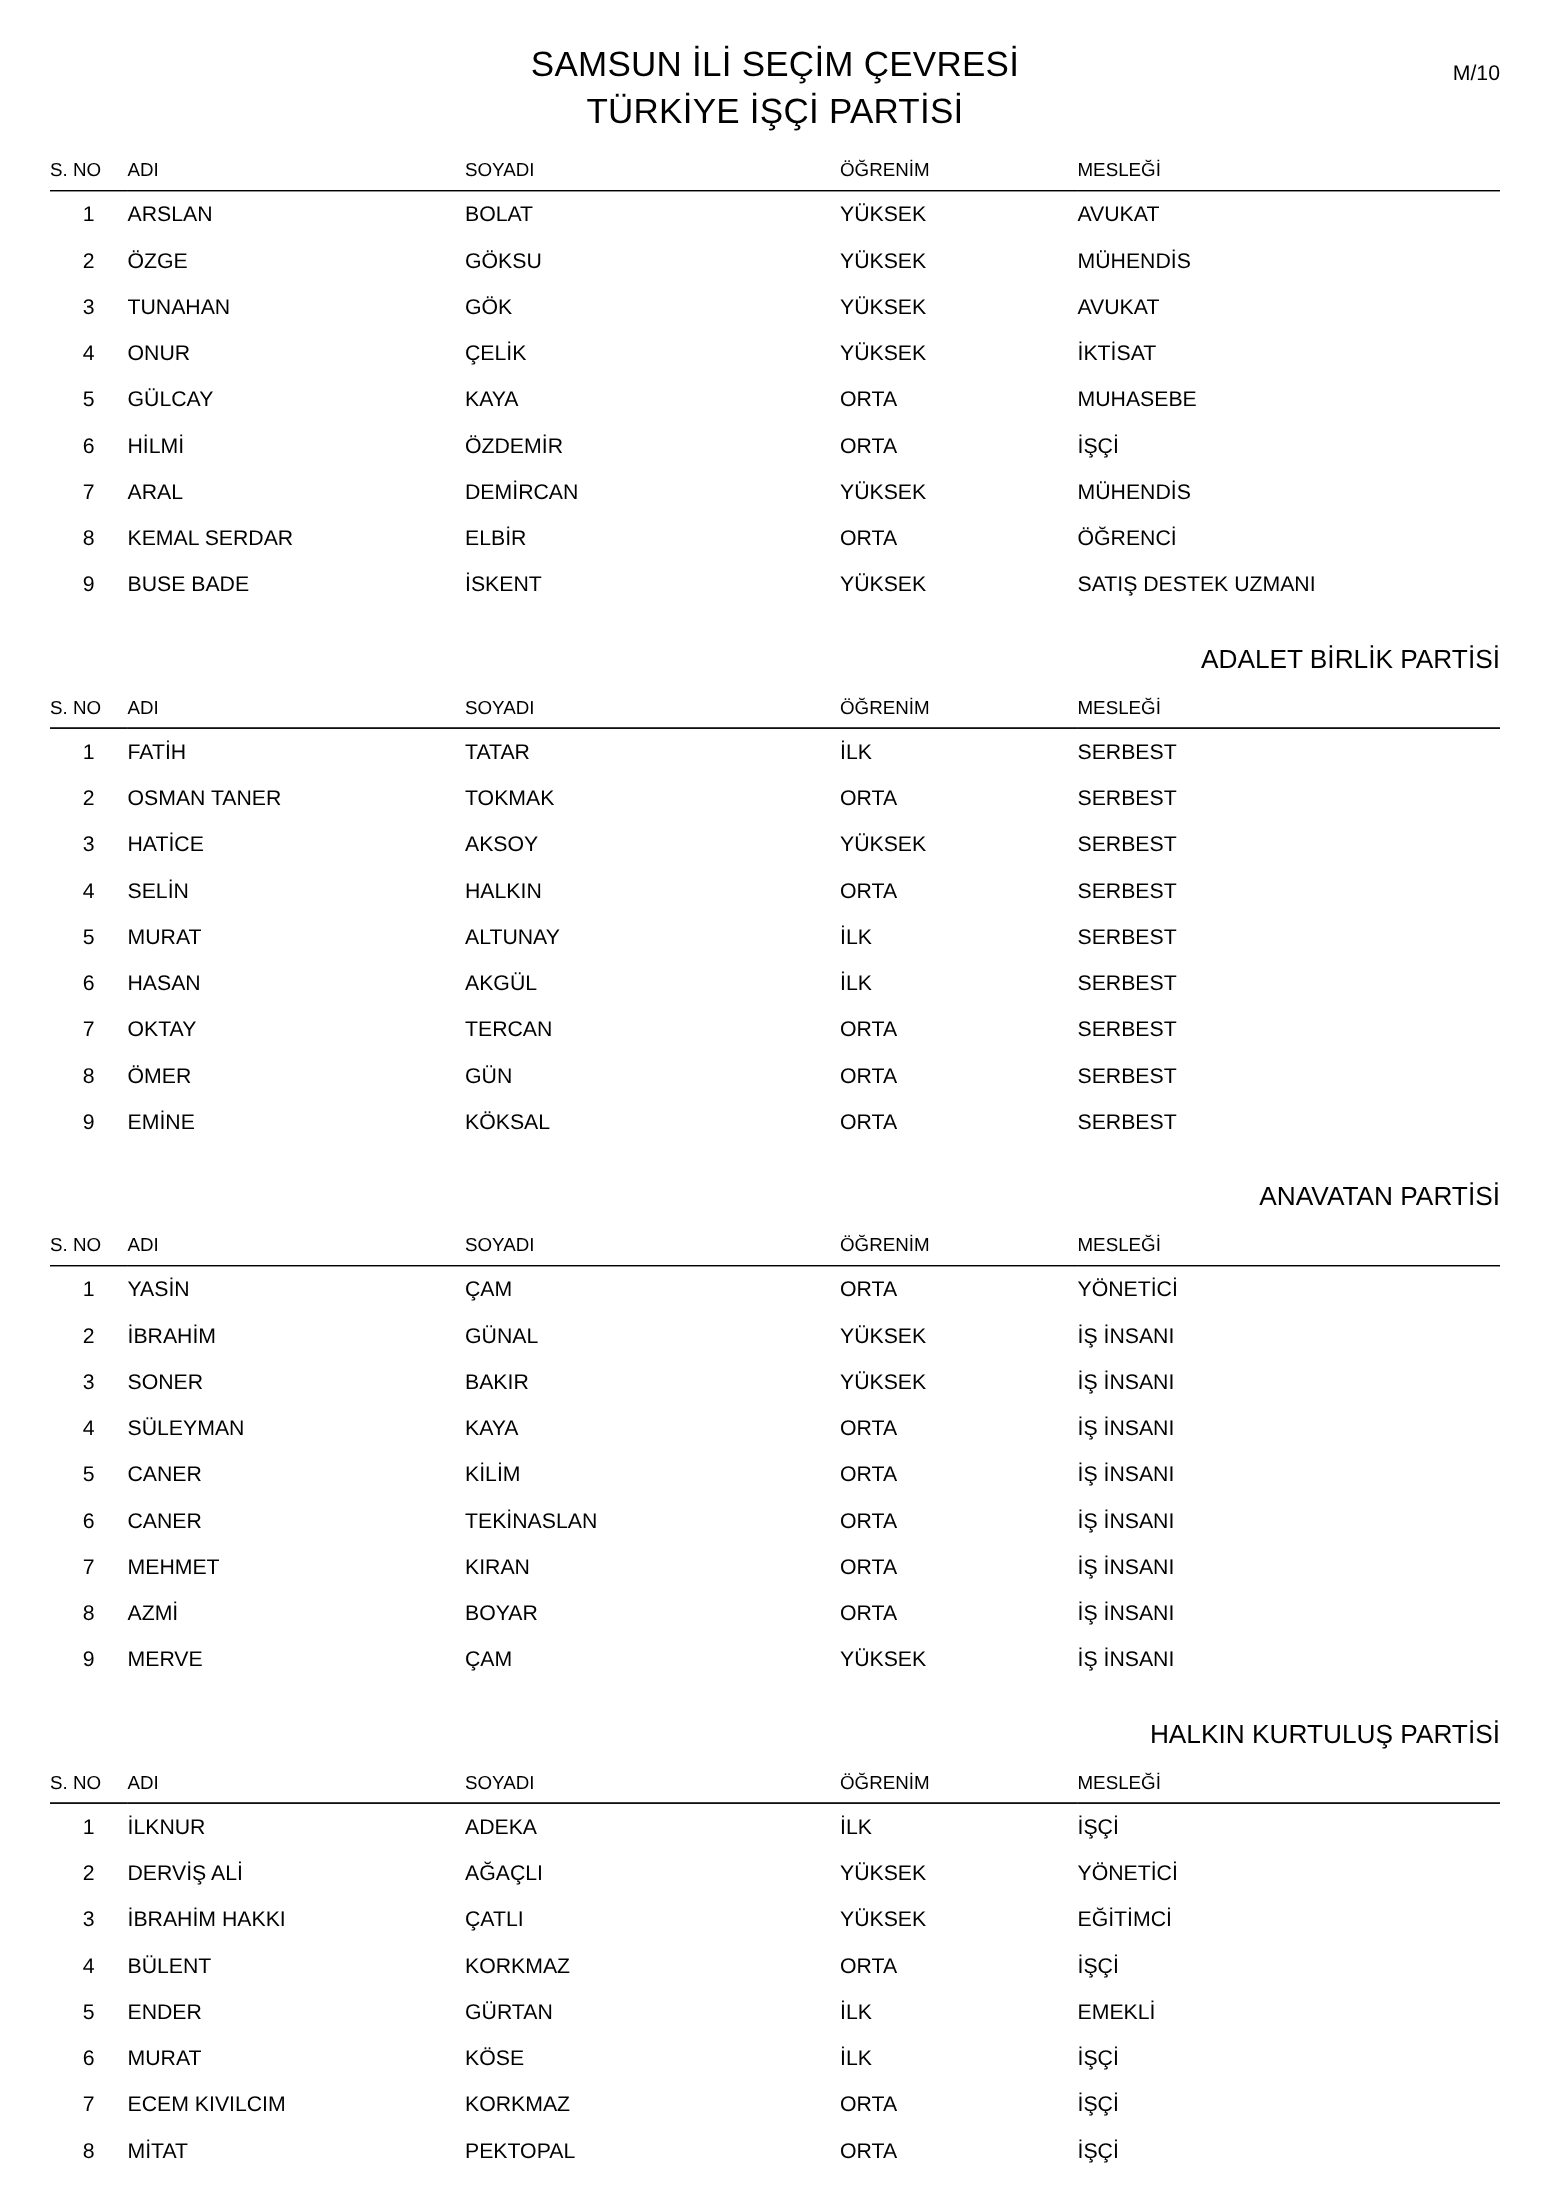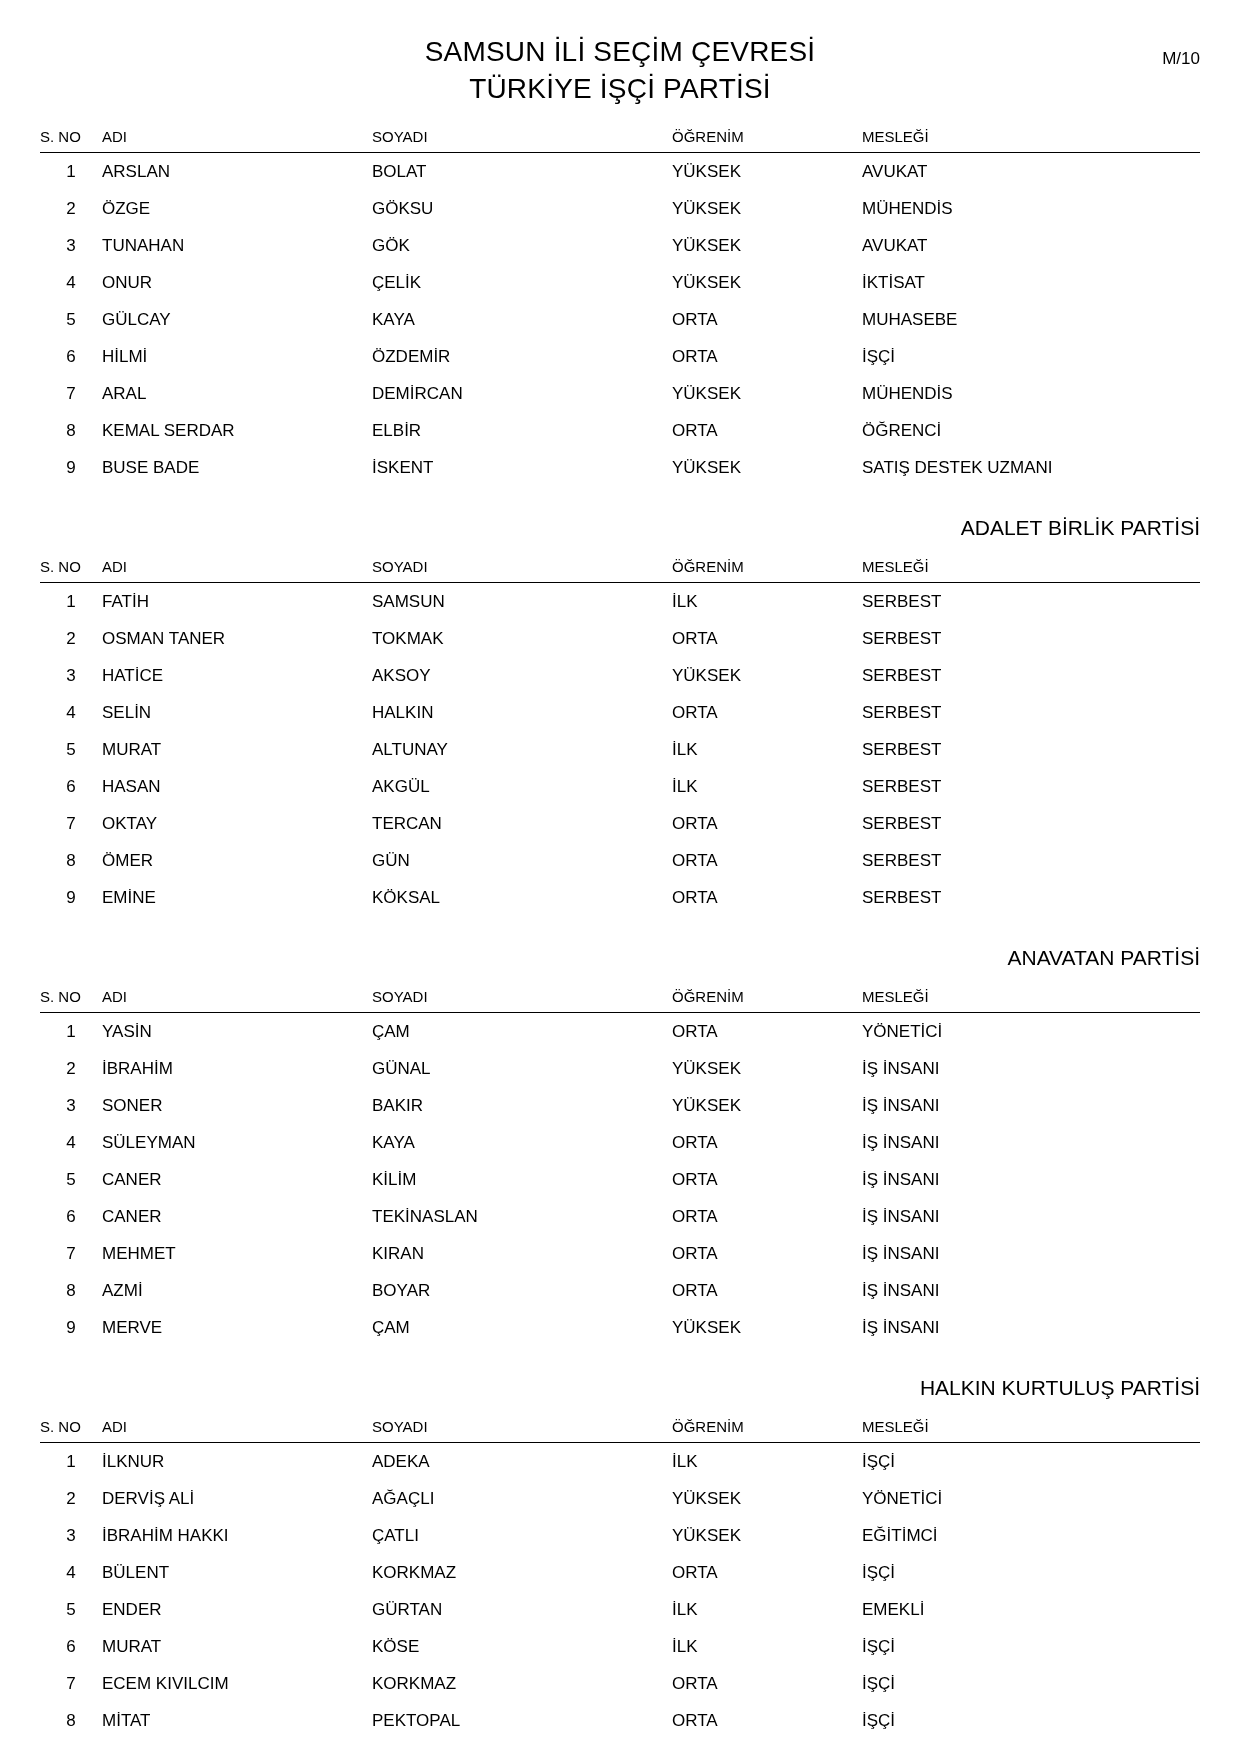--- a/index.html
+++ b/index.html
@@ -193,21 +193,21 @@
               <th>ADI</th>
               <th>SOYADI</th>
               <th>ÖĞRENİM</th>
               <th>MESLEĞİ</th>
             </tr>
           </thead>
           <tbody>
             <tr>
               <td class="no">1</td>
               <td>FATİH</td>
-              <td>SAMSUN</td>
+              <td>TATAR</td>
               <td>İLK</td>
               <td>SERBEST</td>
             </tr>
             <tr>
               <td class="no">2</td>
               <td>OSMAN TANER</td>
               <td>TOKMAK</td>
               <td>ORTA</td>
               <td>SERBEST</td>
             </tr>

